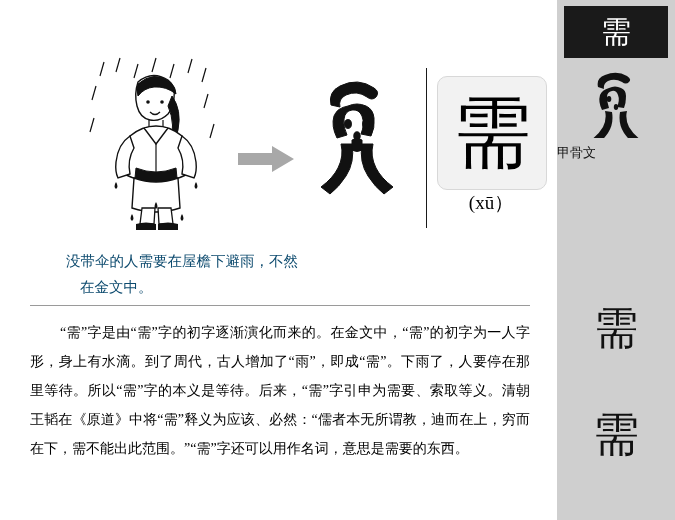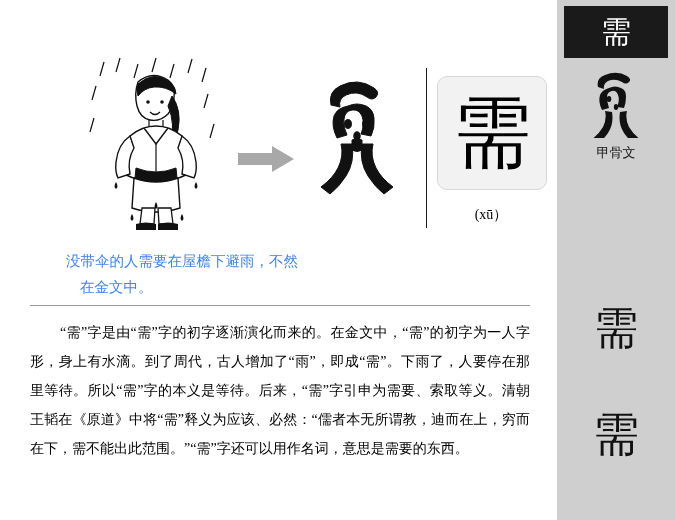--- a/index.html
+++ b/index.html
@@ -94,37 +94,37 @@
   #char-card .big-char {
     font-family: "Liberation Serif", serif;
     font-size: 78px;
     line-height: 1;
     color: #000000;
     font-weight: 400;
   }
   #pinyin {
     position: absolute;
     left: 437px;
-    top: 188px;
+    top: 172px;
     width: 108px;
     text-align: center;
     font-family: "Liberation Serif", serif;
-    font-size: 14px;
+    font-size: 19px;
     color: #000;
   }
 
   
   #caption {
     position: absolute;
     left: 66px;
     top: 248px;
     width: 330px;
     font-size: 14.5px;
     line-height: 26px;
-    color: #3b82f6;
+    color: #0c4a6e;
     font-family: "Liberation Serif", serif;
   }
   #caption .line2 { margin-left: 14px; display: block; }
 
   
   #h-divider {
     position: absolute;
     left: 30px;
     top: 305px;
     width: 500px;
@@ -171,21 +171,21 @@
   #sb-header .hdr-char {
     color: #ffffff;
     font-size: 30px;
     font-family: "Liberation Serif", serif;
     line-height: 1;
   }
   .sb-item {
     position: absolute;
     left: 0;
     width: 118px;
-    text-align: center;
+    text-align: left;
   }
   .sb-item .glyph {
     height: 74px;
     display: flex;
     align-items: center;
     justify-content: center;
   }
   .sb-item .glyph-char {
     font-family: "Liberation Serif", serif;
     font-size: 46px;

